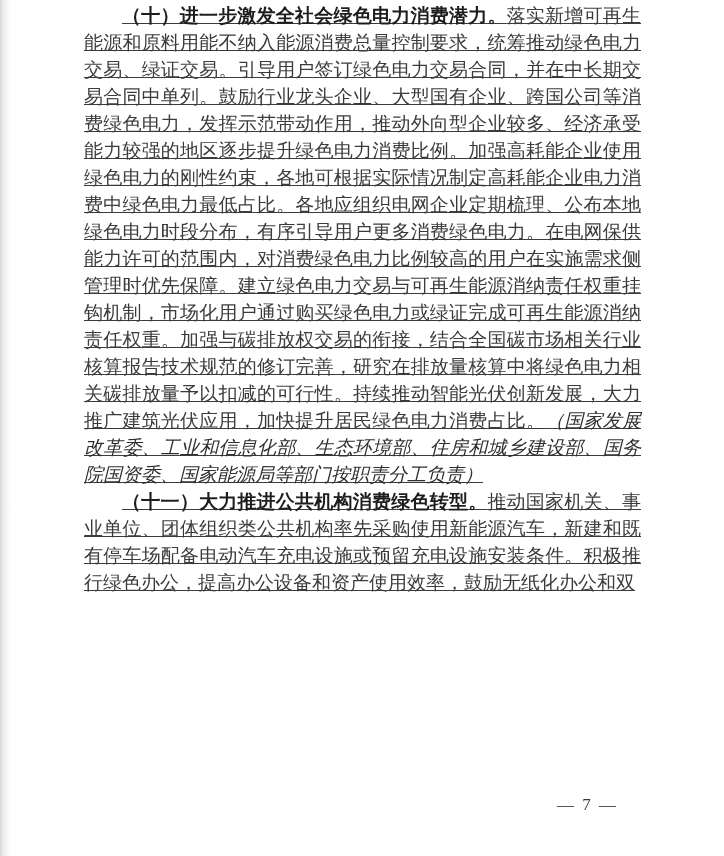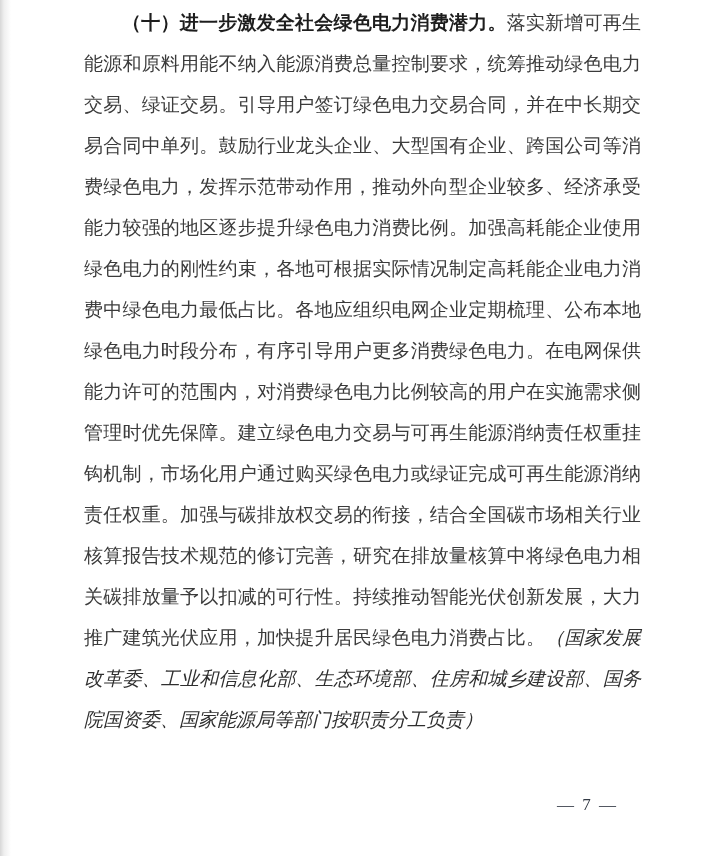--- a/index.html
+++ b/index.html
@@ -26,26 +26,27 @@
   }
   .text-block {
     position: absolute;
     left: 84px;
     top: 2px;
     width: 557px;
   }
   .para {
     margin: 0;
     font-size: 19px;
-    line-height: 41px;
+    line-height: 27px;
     color: #3b3b3b;
     text-align: justify;
     text-indent: 2em;
     letter-spacing: 0;
     word-break: break-all;
+    text-decoration: underline;
   }
   .lead {
     font-weight: 700;
     color: #1d1d1d;
     font-family: "Liberation Sans", "DejaVu Sans", sans-serif;
   }
   .body-text {
     color: #3b3b3b;
   }
   .attribution {
@@ -66,16 +67,17 @@
   }
 </style>
 </head>
 <body>
 
 <div class="page">
   <div class="scan-edge-left"></div>
 
   <div class="text-block">
     <p class="para"><span class="lead">（十）进一步激发全社会绿色电力消费潜力。</span><span class="body-text">落实新增可再生能源和原料用能不纳入能源消费总量控制要求，统筹推动绿色电力交易、绿证交易。引导用户签订绿色电力交易合同，并在中长期交易合同中单列。鼓励行业龙头企业、大型国有企业、跨国公司等消费绿色电力，发挥示范带动作用，推动外向型企业较多、经济承受能力较强的地区逐步提升绿色电力消费比例。加强高耗能企业使用绿色电力的刚性约束，各地可根据实际情况制定高耗能企业电力消费中绿色电力最低占比。各地应组织电网企业定期梳理、公布本地绿色电力时段分布，有序引导用户更多消费绿色电力。在电网保供能力许可的范围内，对消费绿色电力比例较高的用户在实施需求侧管理时优先保障。建立绿色电力交易与可再生能源消纳责任权重挂钩机制，市场化用户通过购买绿色电力或绿证完成可再生能源消纳责任权重。加强与碳排放权交易的衔接，结合全国碳市场相关行业核算报告技术规范的修订完善，研究在排放量核算中将绿色电力相关碳排放量予以扣减的可行性。持续推动智能光伏创新发展，大力推广建筑光伏应用，加快提升居民绿色电力消费占比。</span><span class="attribution">（国家发展改革委、工业和信息化部、生态环境部、住房和城乡建设部、国务院国资委、国家能源局等部门按职责分工负责）</span></p>
+    <p class="para"><span class="lead">（十一）大力推进公共机构消费绿色转型。</span><span class="body-text">推动国家机关、事业单位、团体组织类公共机构率先采购使用新能源汽车，新建和既有停车场配备电动汽车充电设施或预留充电设施安装条件。积极推行绿色办公，提高办公设备和资产使用效率，鼓励无纸化办公和双</span><span class="attribution"></span></p>
   </div>
 
   <div class="page-number">— 7 —</div>
 </div>
 
 </body></html>

